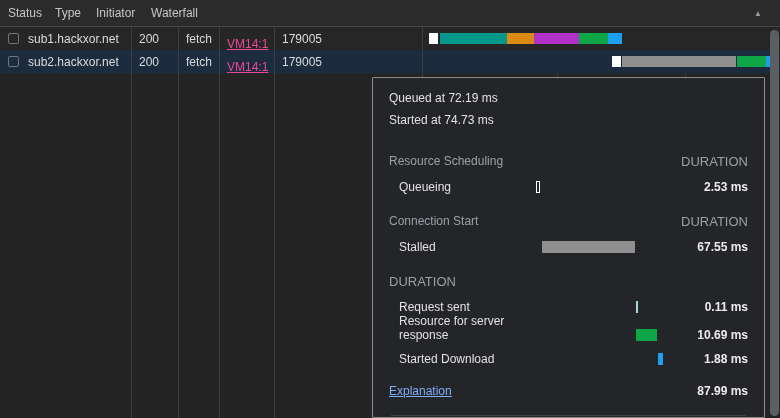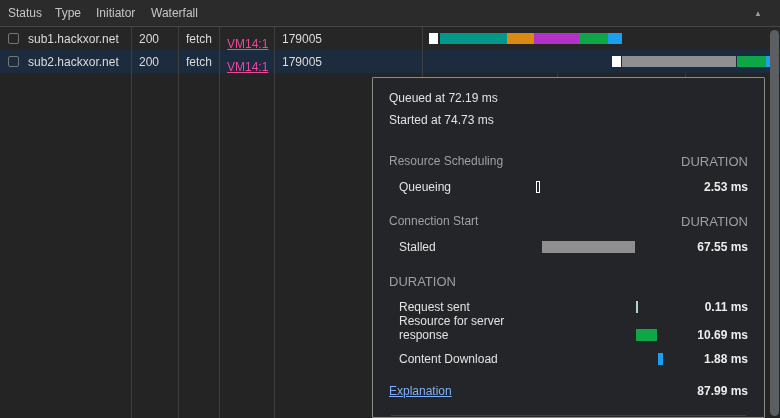--- a/index.html
+++ b/index.html
@@ -170,21 +170,21 @@
             <div class="tt-dur">0.11 ms</div>
           </div>
           <div class="tt-row">
             <div class="tt-label">Resource for server response</div>
             <div class="tt-barzone">
               <div class="tt-bar" style="left: 117px; width: 21px; background: rgb(15, 166, 71);"></div>
             </div>
             <div class="tt-dur">10.69 ms</div>
           </div>
           <div class="tt-row">
-            <div class="tt-label">Content Download</div>
+            <div class="tt-label">Started Download</div>
             <div class="tt-barzone">
               <div class="tt-bar" style="left: 139px; width: 5px; background: rgb(29, 159, 240);"></div>
             </div>
             <div class="tt-dur">1.88 ms</div>
           </div>
         </div>
       </div>
     <div class="tt-footer">
       <span class="explanation">Explanation</span>
       <span class="total-dur">87.99 ms</span>

